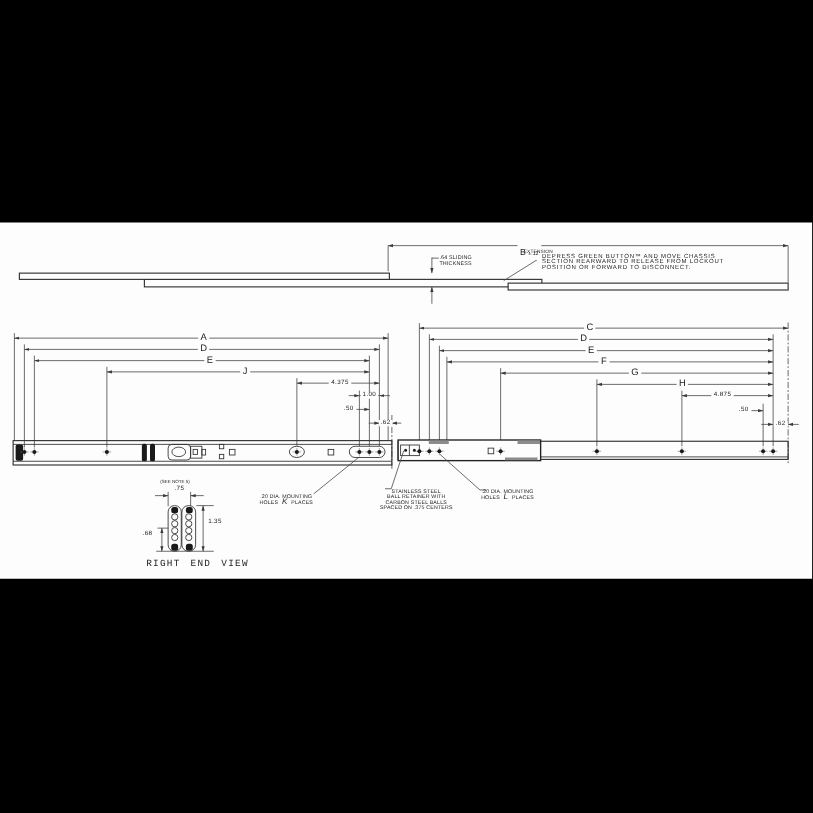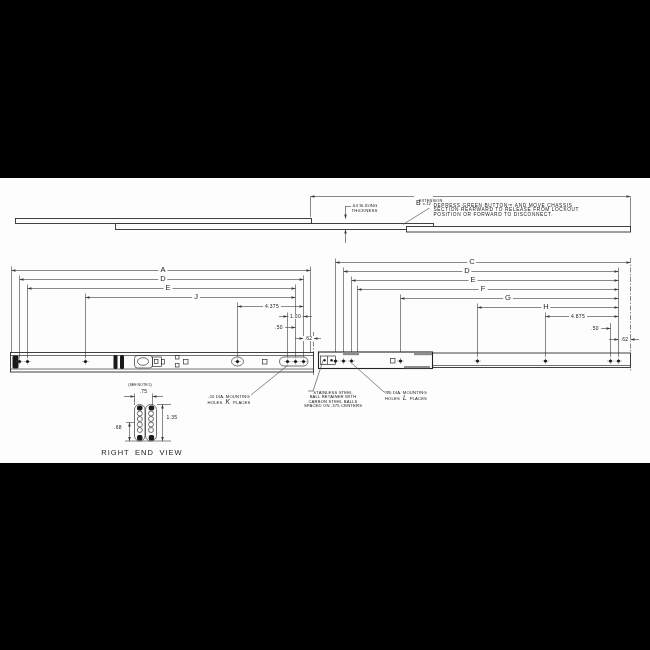--- a/index.html
+++ b/index.html
@@ -240,14 +240,14 @@
 
   <div class="lbl ctr note" style="left:406px;top:391px;">
     <div>.20 DIA. MOUNTING</div>
     <div><span>HOLES</span><span class="big-letter">L</span><span>PLACES</span></div>
   </div>
 
   <div class="lbl ctr" style="left:140px;top:383.5px;font-size:3.6px;">(SEE NOTE 5)</div>
   <div class="lbl ctr bgw dnum" style="left:143.5px;top:388.5px;">.75</div>
   <div class="lbl dnum" style="left:166.5px;top:415px;">1.35</div>
   <div class="lbl ctr dnum" style="left:118px;top:425px;">.68</div>
-  <div class="lbl ctr title" style="left:142px;top:449px;">RIGHT END VIEW</div>
+  <div class="lbl ctr title" style="left:158px;top:449px;font-family:Liberation Mono, monospace;">RIGHT END VIEW</div>
 </div>
 
 </body></html>

